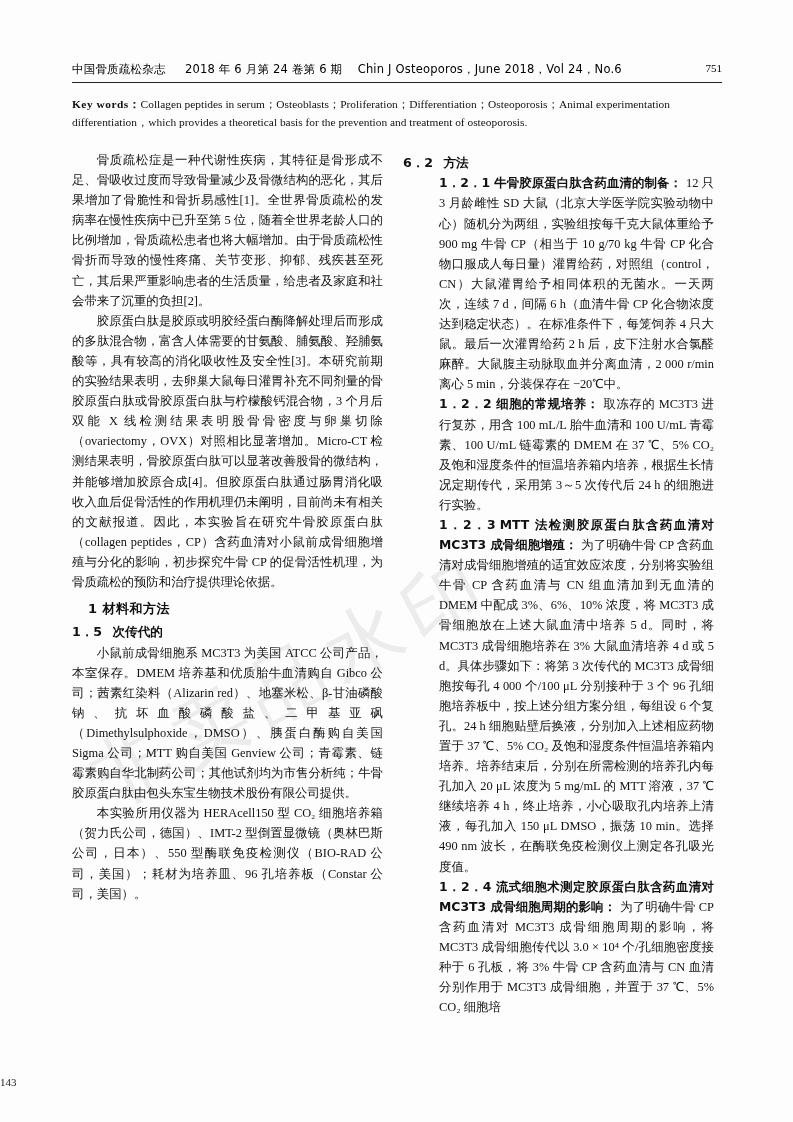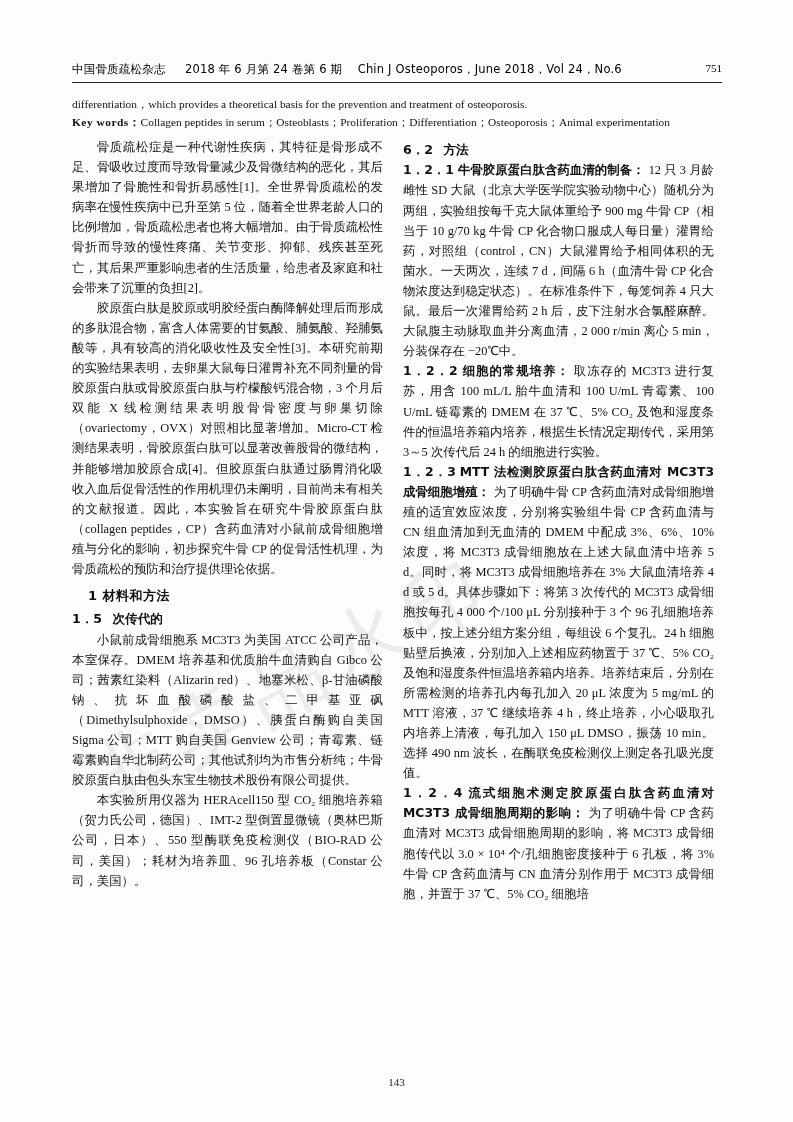--- a/index.html
+++ b/index.html
@@ -68,36 +68,36 @@
     line-height: 1.55;
     color: #111;
   }
   .abs-block .kw-label {
     font-weight: bold;
     letter-spacing: 0.5px;
   }
   .columns {
     position: absolute;
     left: 72px;
-    top: 137px;
+    top: 150px;
     width: 650px;
     display: flex;
     gap: 20px;
   }
   .col {
     width: 311px;
     font-size: 12.4px;
     line-height: 1.62;
     text-align: justify;
   }
   .col p {
     margin: 0 0 0 0;
     text-indent: 2em;
   }
-  .col p.noindent { text-indent: 0; }
+  .col p.noindent { text-indent: 0; margin-left: 36px; }
   .sec-h1 {
     margin: 6px 0 2px 16px;
     font-size: 13px;
     font-weight: bold;
     font-family: "DejaVu Sans", sans-serif;
     letter-spacing: 0.5px;
   }
   .sec-h2 {
     margin: 3px 0 0 0;
     font-size: 12.6px;
@@ -108,21 +108,20 @@
   .run-in {
     font-weight: bold;
     font-family: "DejaVu Sans", sans-serif;
     margin-right: 4px;
   }
   .footer {
     position: absolute;
     left: 0;
     top: 1076px;
     width: 793px;
-    text-align: center;
     font-size: 11px;
     font-family: "Liberation Serif", serif;
     color: #222;
   }
 </style>
 </head>
 <body>
 
 <div class="page">
 
@@ -136,24 +135,24 @@
         &nbsp;&nbsp;&nbsp;
         <span>2018 年 6 月第 24 卷第 6 期</span>
         &nbsp;&nbsp;
         <span>Chin J Osteoporos，June 2018，Vol 24，No.6</span>
       </div>
       <div class="header-right">751</div>
     </div>
     <div class="header-rule"></div>
 
     <div class="abs-block">
-      <div>differentiation，which provides a theoretical basis for the prevention and treatment of osteoporosis.</div>
       <div>
         <span class="kw-label">Key words：</span><span>Collagen peptides in serum；Osteoblasts；Proliferation；Differentiation；Osteoporosis；Animal experimentation</span>
       </div>
+      <div>differentiation，which provides a theoretical basis for the prevention and treatment of osteoporosis.</div>
     </div>
 
     <div class="columns">
 
       <div class="col">
         <p>骨质疏松症是一种代谢性疾病，其特征是骨形成不足、骨吸收过度而导致骨量减少及骨微结构的恶化，其后果增加了骨脆性和骨折易感性[1]。全世界骨质疏松的发病率在慢性疾病中已升至第 5 位，随着全世界老龄人口的比例增加，骨质疏松患者也将大幅增加。由于骨质疏松性骨折而导致的慢性疼痛、关节变形、抑郁、残疾甚至死亡，其后果严重影响患者的生活质量，给患者及家庭和社会带来了沉重的负担[2]。</p>
         <p>胶原蛋白肽是胶原或明胶经蛋白酶降解处理后而形成的多肽混合物，富含人体需要的甘氨酸、脯氨酸、羟脯氨酸等，具有较高的消化吸收性及安全性[3]。本研究前期的实验结果表明，去卵巢大鼠每日灌胃补充不同剂量的骨胶原蛋白肽或骨胶原蛋白肽与柠檬酸钙混合物，3 个月后双能 X 线检测结果表明股骨骨密度与卵巢切除（ovariectomy，OVX）对照相比显著增加。Micro-CT 检测结果表明，骨胶原蛋白肽可以显著改善股骨的微结构，并能够增加胶原合成[4]。但胶原蛋白肽通过肠胃消化吸收入血后促骨活性的作用机理仍未阐明，目前尚未有相关的文献报道。因此，本实验旨在研究牛骨胶原蛋白肽（collagen peptides，CP）含药血清对小鼠前成骨细胞增殖与分化的影响，初步探究牛骨 CP 的促骨活性机理，为骨质疏松的预防和治疗提供理论依据。</p>
         <div class="sec-h1">
           <span class="num">1</span>
           <span>材料和方法</span>

